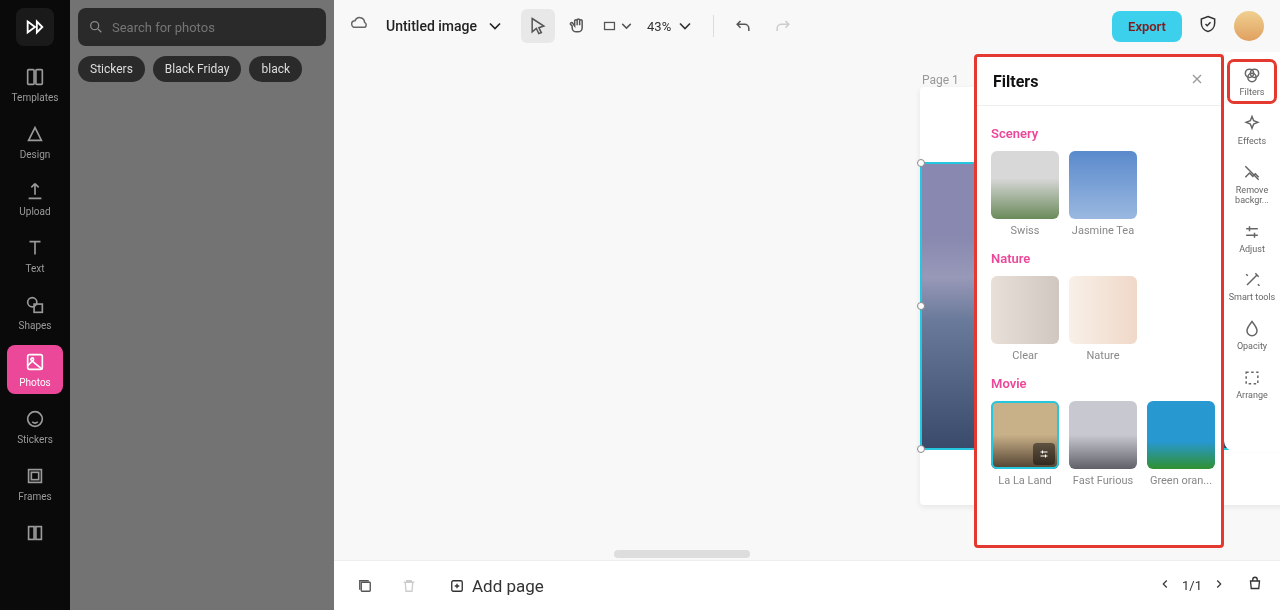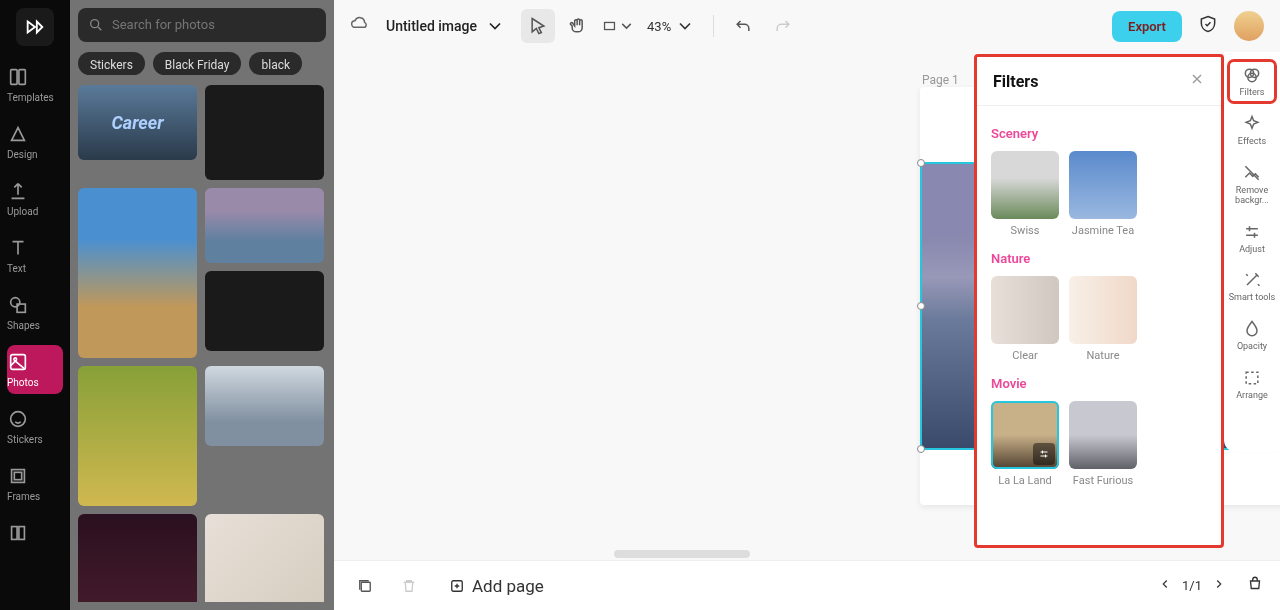--- a/index.html
+++ b/index.html
@@ -1,21 +1,21 @@
 <!DOCTYPE html>
 <html><head>
 <meta charset="utf-8">
 <style>
 * { margin: 0; padding: 0; box-sizing: border-box; font-family: -apple-system, BlinkMacSystemFont, "Segoe UI", Roboto, sans-serif; }
 body { width: 1280px; height: 610px; overflow: hidden; background: #fff; display: flex; }
 .left-nav { width: 70px; background: #0a0a0a; display: flex; flex-direction: column; align-items: center; padding-top: 8px; gap: 8px; }
 .logo { width: 38px; height: 38px; border-radius: 8px; background: #1a1a1a; display: flex; align-items: center; justify-content: center; color: #fff; margin-bottom: 6px; }
 .logo svg { width: 22px; height: 22px; }
-.nav-item { width: 56px; display: flex; flex-direction: column; gap: 4px; padding: 6px 0; border-radius: 8px; color: #9a9a9a; cursor: pointer; }
-.nav-item.active { background: #be185d; color: #fff; }
+.nav-item { width: 56px; display: flex; flex-direction: column; align-items: center; gap: 4px; padding: 6px 0; border-radius: 8px; color: #9a9a9a; cursor: pointer; }
+.nav-item.active { background: #ec4899; color: #fff; }
 .nav-item svg { width: 22px; height: 22px; }
 .nav-label { font-size: 10px; }
 .photos-panel { width: 264px; background: #737373; padding: 8px; display: flex; flex-direction: column; gap: 10px; overflow: hidden; }
 .search-box { background: #2a2a2a; border-radius: 8px; height: 38px; display: flex; align-items: center; padding: 0 10px; gap: 8px; color: #888; }
 .search-box input { background: transparent; border: none; outline: none; color: #ccc; font-size: 13px; flex: 1; }
 .tags-row { display: flex; gap: 8px; overflow: hidden; }
 .tag { background: #2a2a2a; color: #ddd; font-size: 12px; padding: 6px 12px; border-radius: 14px; white-space: nowrap; }
 .photo-grid { display: grid; grid-template-columns: 1fr 1fr; gap: 8px; overflow-y: auto; padding-right: 2px; }
 .photo-grid::-webkit-scrollbar { width: 8px; }
 .photo-grid::-webkit-scrollbar-thumb { background: #444; border-radius: 4px; }
@@ -164,33 +164,20 @@
         <circle cx="10" cy="10" r="6"></circle>
         <path d="M20 20l-5-5"></path>
       </svg>
     <input placeholder="Search for photos" style="">
   </div>
   <div class="tags-row">
     <span class="tag">Stickers</span>
     <span class="tag">Black Friday</span>
     <span class="tag">black</span>
   </div>
-  <div class="photo-grid">
-    <div class="photo-thumb t-career h75">Career</div>
-    <div class="photo-thumb t-dark1 h95"></div>
-    <div class="photo-thumb t-buddha h170"></div>
-    <div>
-        <div class="photo-thumb t-sunset h75" style="margin-bottom:8px"></div>
-        <div class="photo-thumb t-dark2 h80"></div>
-      </div>
-    <div class="photo-thumb t-flowers h140"></div>
-    <div class="photo-thumb t-mountain h80" style="margin-top:0"></div>
-    <div class="photo-thumb t-night h140"></div>
-    <div class="photo-thumb t-silk h150"></div>
-  </div>
 </div>
 
 <div class="canvas-area">
   <div class="top-bar">
     <span class="cloud-icon"><svg viewBox="0 0 24 24" fill="none" stroke="currentColor" stroke-width="1.8">
           <path d="M6 16a4 4 0 110-8 6 6 0 0111.5 2A3.5 3.5 0 0118 16H6z"></path>
         </svg></span>
     <span class="doc-title">
         <span>Untitled image</span>
         <svg width="14" height="14" viewBox="0 0 24 24" fill="none" stroke="currentColor" stroke-width="2">
@@ -326,20 +313,24 @@
                     <path d="M5 8h14M5 16h14M9 5v6M15 13v6"></path>
                   </svg>
                 </div>
               </div>
               <span class="filter-name">La La Land</span>
             </div>
           <div class="filter-item">
               <div class="filter-thumb ft-ff"></div>
               <span class="filter-name">Fast Furious</span>
             </div>
+          <div class="filter-item">
+              <div class="filter-thumb ft-green"></div>
+              <span class="filter-name">Green oran...</span>
+            </div>
         </div>
       </div>
     </div>
 
     <div class="right-nav">
       <div class="rn-item highlight">
           <svg viewBox="0 0 24 24" fill="none" stroke="currentColor" stroke-width="1.8">
             <circle cx="9" cy="10" r="5"></circle>
             <circle cx="15" cy="10" r="5"></circle>
             <circle cx="12" cy="15" r="5"></circle>

